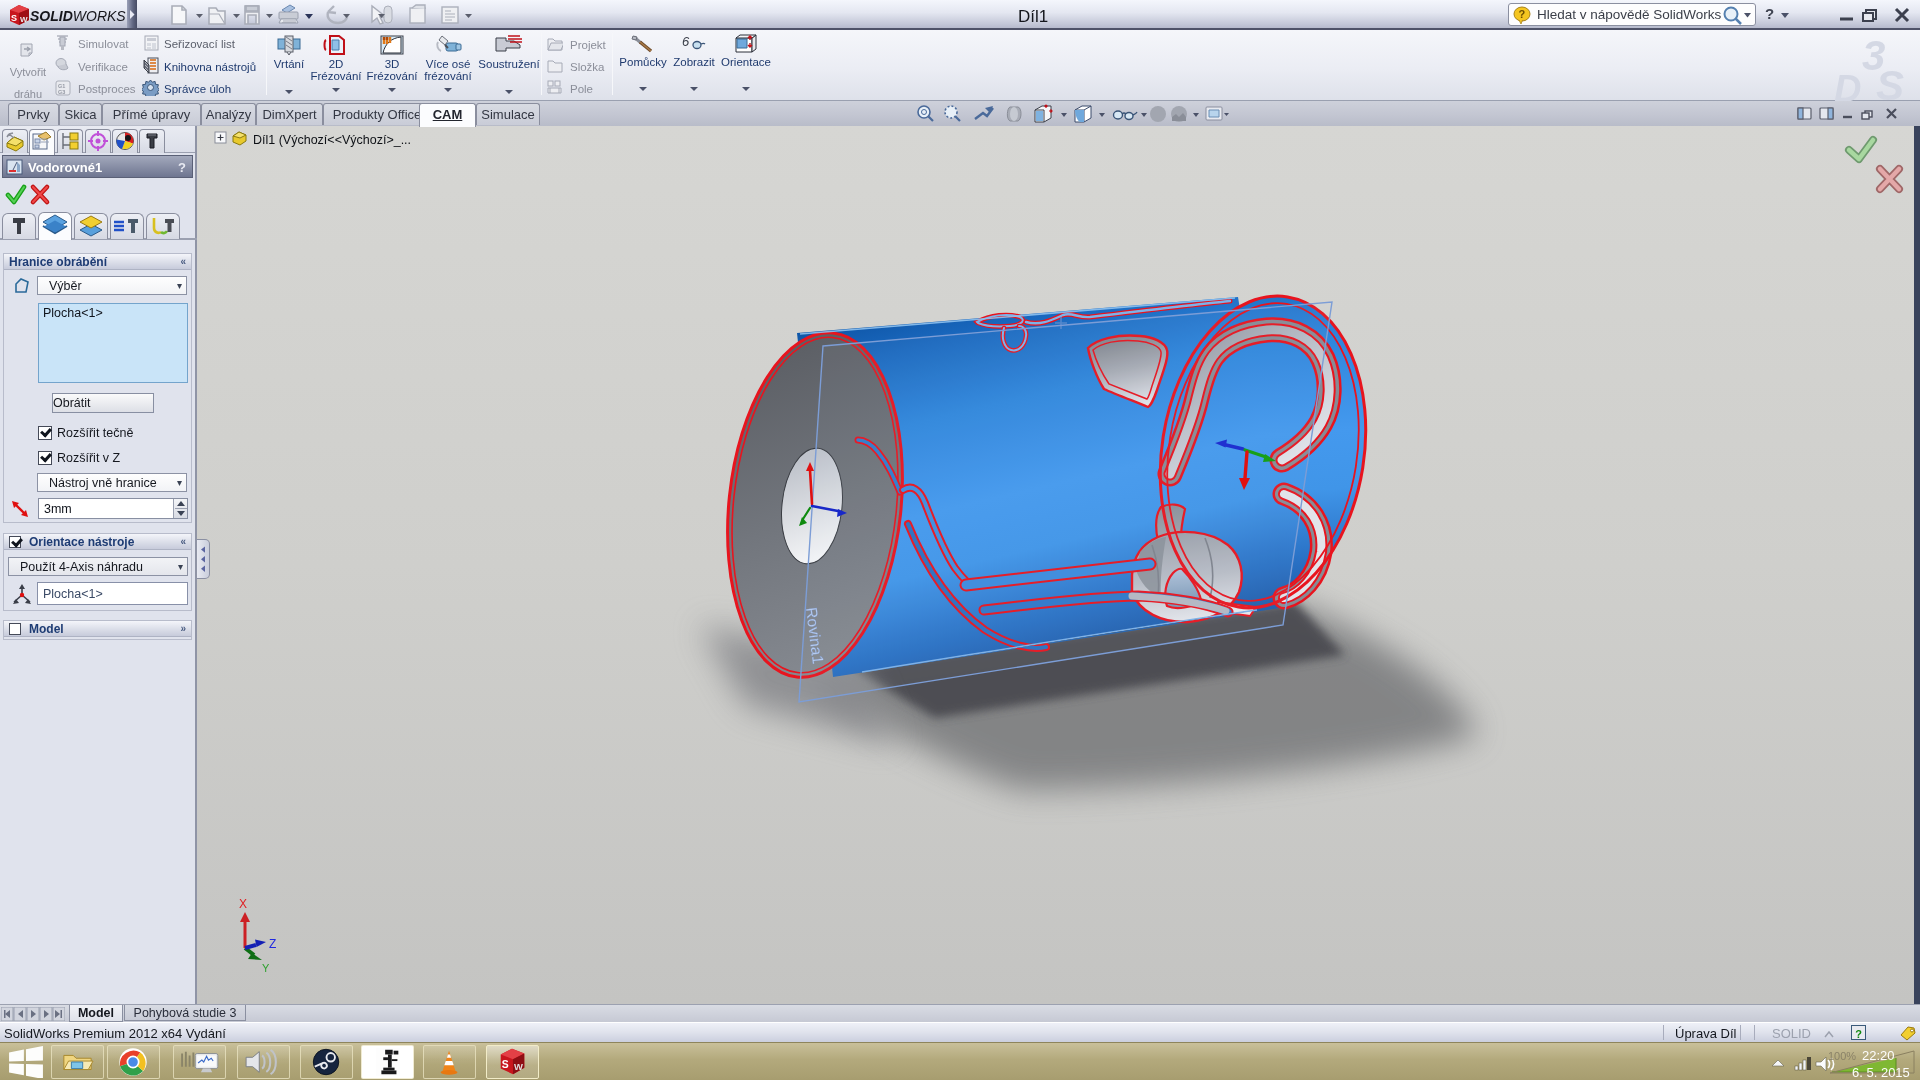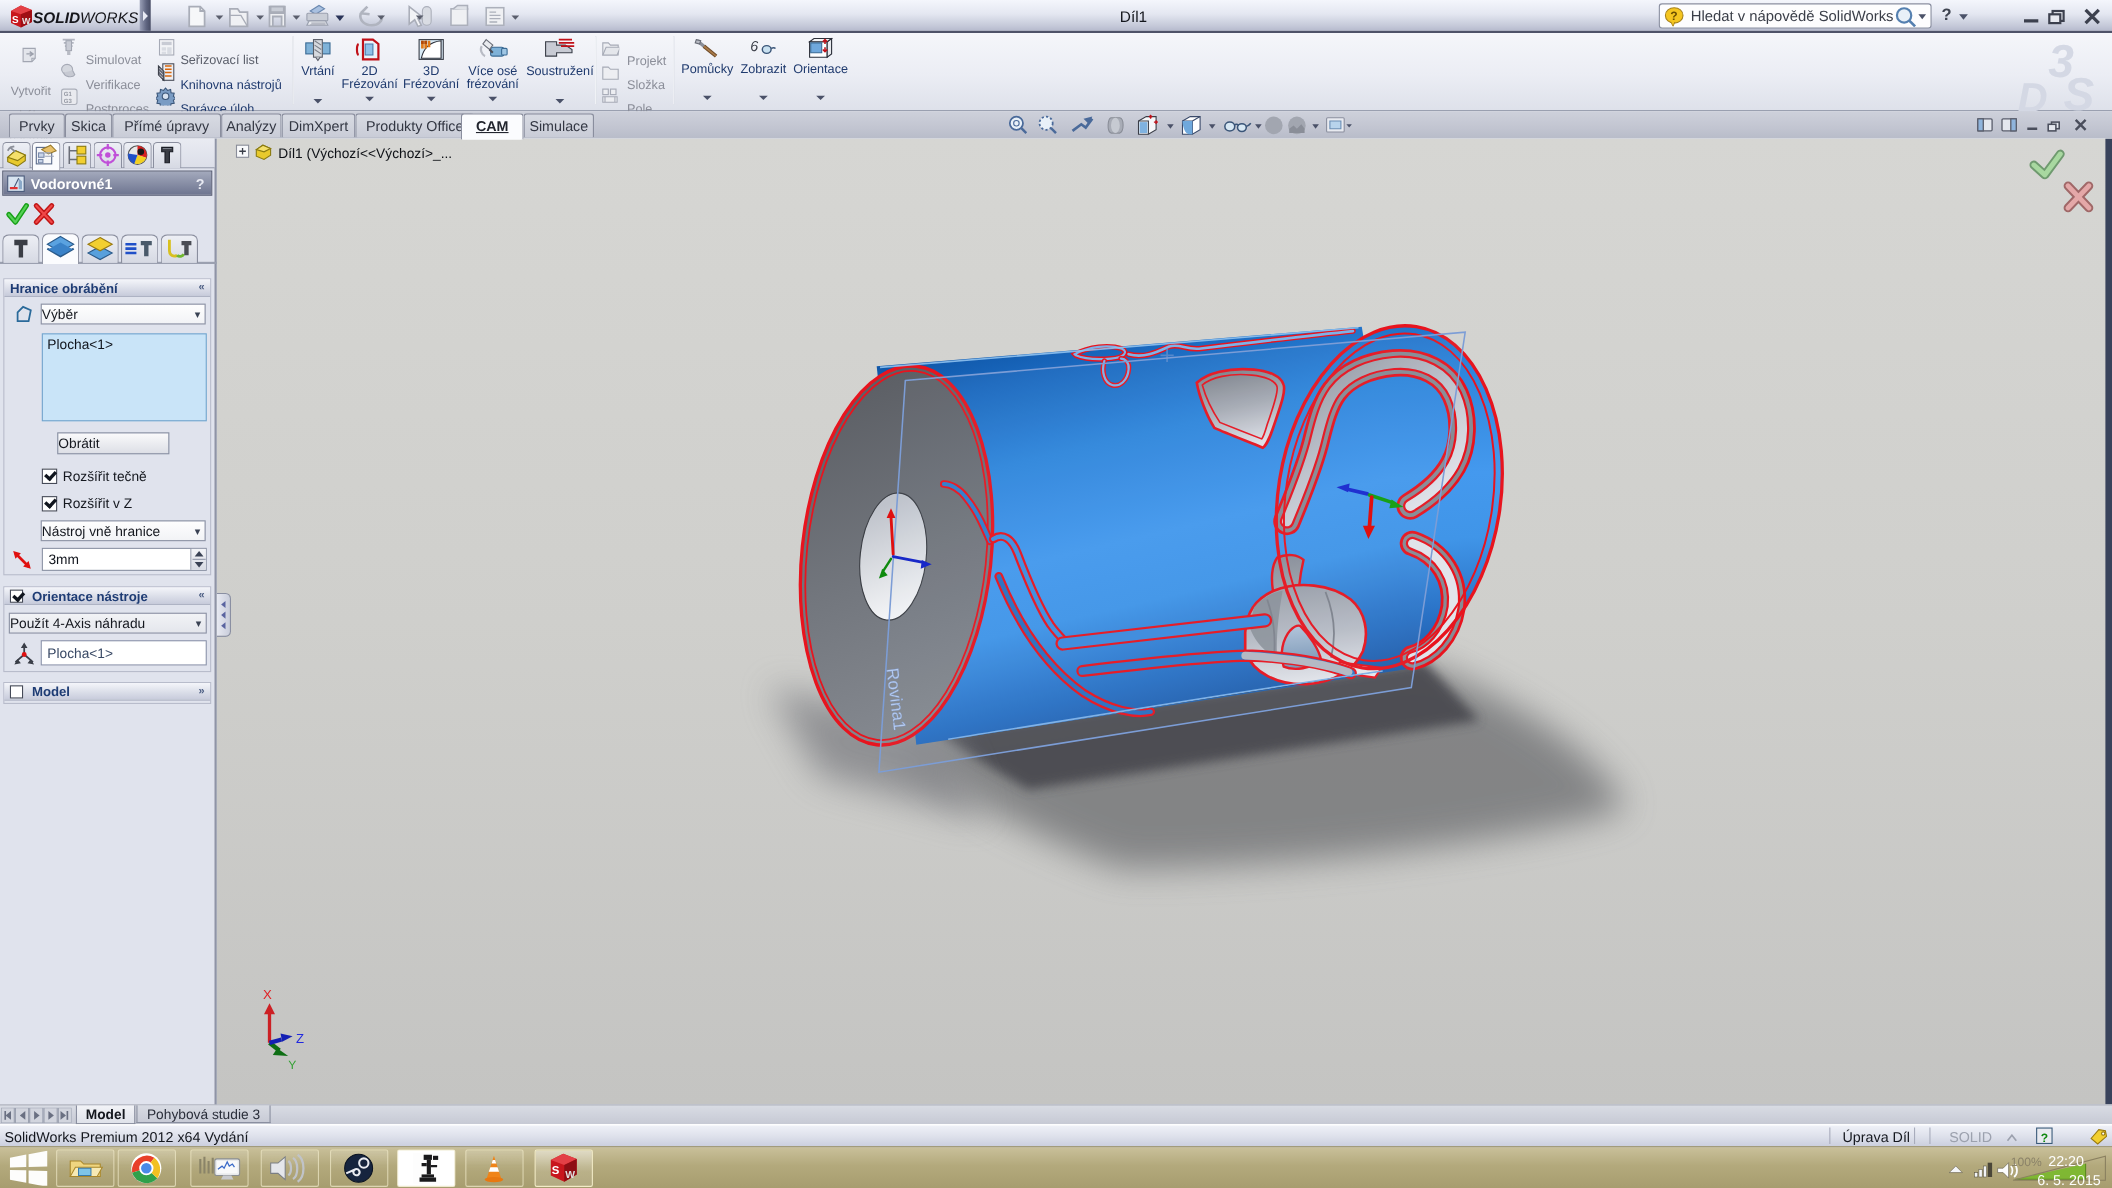--- a/index.html
+++ b/index.html
@@ -1,34 +1,34 @@
 <!DOCTYPE html>
 <html><head><meta charset="utf-8">
 <style>
 html,body{margin:0;padding:0;width:1920px;height:1080px;overflow:hidden;font-family:"Liberation Sans",sans-serif;}
 *{box-sizing:border-box;}
 .abs{position:absolute;}
 #titlebar{position:absolute;left:0;top:0;width:1920px;height:30px;background:linear-gradient(#F4F6FC 0%,#E4E7F1 45%,#C4C8D8 85%,#B6BACD 100%);border-bottom:2px solid #4E5268;}
 #ribbon{position:absolute;left:0;top:30px;width:1920px;height:71px;background:linear-gradient(#F5F6FA 0%,#EBEDF4 55%,#DEE1EA 100%);border-bottom:1px solid #9AA0B0;}
 .rsep{position:absolute;top:3px;width:1px;height:62px;background:#BDC1CE;border-right:1px solid #F6F7FA;}
-.rlbl{position:absolute;font-size:11.5px;color:#8B8E99;white-space:nowrap;margin-top:11px;}
+.rlbl{position:absolute;font-size:11.5px;color:#8B8E99;white-space:nowrap;}
 .rlbl.en{color:#1F3A6E;}
 .bigbtn{position:absolute;top:2px;width:56px;height:66px;text-align:center;font-size:11.5px;color:#1F3A6E;}
 .bigbtn .ic{margin:2px auto 0;}
 .darr{display:inline-block;width:0;height:0;border-left:4px solid transparent;border-right:4px solid transparent;border-top:4px solid #4A5168;}
 #tabrow{position:absolute;left:0;top:101px;width:1920px;height:25px;background:linear-gradient(#CED1DB 0%,#C2C5D1 60%,#B8BCC9 100%);}
 .rtab{position:absolute;top:2px;height:22px;background:linear-gradient(#D8DBE3 0%,#C9CCD7 100%);border:1px solid #8A8E9E;border-bottom:none;border-radius:3px 3px 0 0;font-size:13px;color:#333743;text-align:center;line-height:21px;}
 .rtab.active{background:#FBFCFE;font-weight:bold;color:#22252E;height:24px;z-index:3;text-decoration:underline;}
 #viewport-svg{position:absolute;left:0;top:126px;}
 #panel{position:absolute;left:0;top:126px;width:197px;height:878px;background:#E0E3ED;border-right:2px solid #8F94A6;}
 .ptab{position:absolute;top:3px;width:26px;height:24px;background:linear-gradient(#EDEFF5,#D6D9E3);border:1px solid #8A8E9E;border-bottom:none;border-radius:4px 4px 0 0;}
 .grp{position:absolute;left:3px;width:189px;border:1px solid #B8BCCB;background:#E0E3ED;box-shadow:0 1px 0 #F4F5F9 inset;}
 .ghead{height:16px;background:linear-gradient(#F4F5FA 0%,#DDE0EA 50%,#C7CBDB 100%);border-bottom:1px solid #AEB3C4;font-size:12px;font-weight:bold;color:#1E3C74;padding:1px 4px 0 5px;position:relative;}
 .chev{position:absolute;right:5px;top:2px;font-size:10px;color:#4A5C82;font-weight:bold;}
-.combo{position:absolute;height:19px;background:linear-gradient(#FEFEFE,#F2F3F6);border:1px solid #8C92A4;font-size:12.5px;color:#15181F;padding:2px 0 0 0;}
+.combo{position:absolute;height:19px;background:linear-gradient(#FEFEFE,#F2F3F6);border:1px solid #8C92A4;font-size:12.5px;color:#15181F;padding:2px 0 0 11px;}
 .combo .cv{position:absolute;right:4px;top:3px;font-size:10px;color:#3A4254;}
 .cbox{position:absolute;width:14px;height:14px;background:#fff;border:1px solid #454A58;}
 .cbox.ck:after{content:"";position:absolute;left:2px;top:1px;width:7px;height:4px;border-left:3px solid #10151E;border-bottom:3px solid #10151E;transform:rotate(-48deg);}
 .clbl{position:absolute;font-size:12.5px;color:#15181F;}
 #modeltabs{position:absolute;left:0;top:1004px;width:1920px;height:18px;background:linear-gradient(#D9DCE4,#C6C9D4);border-top:1px solid #9CA1B0;}
 #statusbar{position:absolute;left:0;top:1022px;width:1920px;height:20px;background:linear-gradient(#EFF1F8 0%,#DFE2EC 50%,#CBCFDE 100%);border-top:1px solid #fff;font-size:13px;color:#14171E;}
 #taskbar{position:absolute;left:0;top:1042px;width:1920px;height:38px;background:linear-gradient(#C9C09A 0%,#B3A97C 45%,#A79D6F 100%);border-top:1px solid #8E855C;}
 .tbtn{position:absolute;top:2px;width:53px;height:34px;border:1px solid rgba(235,228,195,.75);border-radius:2px;background:linear-gradient(rgba(255,255,255,.14),rgba(255,255,255,0) 60%);}
 </style></head>
 <body>
@@ -72,21 +72,21 @@
   <g fill="#5A5E6C">
         <path d="M36 12 l7 0 l-3.5 4 z"></path>
         <path d="M73 12 l7 0 l-3.5 4 z"></path>
         <path d="M106 12 l7 0 l-3.5 4 z"></path>
         <path d="M145 12 l8 0 l-4 5 z" fill="#2A3458"></path>
         <path d="M183 12 l7 0 l-3.5 4 z"></path>
         <path d="M218 12 l7 0 l-3.5 4 z"></path>
         <path d="M305 12 l7 0 l-3.5 4 z"></path>
       </g>
  </svg>
- <div class="abs" style="left:1018px;top:7px;font-size:14px;color:#14161C">Díl1</div>
+ <div class="abs" style="left:1018px;top:7px;font-size:17px;color:#14161C">Díl1</div>
  <div class="abs" style="left:1508px;top:3px;width:248px;height:23px;background:#FDFDFE;border:1px solid #8A8FA0;border-radius:3px">
    <svg class="abs" style="left:4px;top:2px" width="19" height="18">
         <ellipse cx="9" cy="8" rx="8" ry="7" fill="#F4C520" stroke="#A8831A"></ellipse>
         <path d="M6 14 l2 4 l1.5-4" fill="#F4C520" stroke="#A8831A" stroke-width=".8"></path>
         <text x="5.5" y="12" font-size="11" font-weight="bold" fill="#6B4E00">?</text>
       </svg>
    <div class="abs" style="left:28px;top:3px;font-size:13.5px;color:#3A3E48">Hledat v nápovědě SolidWorks</div>
    <svg class="abs" style="left:213px;top:2px" width="30" height="19">
         <circle cx="9" cy="8" r="6.5" fill="#E8F0F8" stroke="#5580B0" stroke-width="2"></circle>
         <path d="M13.5 12.5 L19 18" stroke="#5580B0" stroke-width="2.5"></path>

